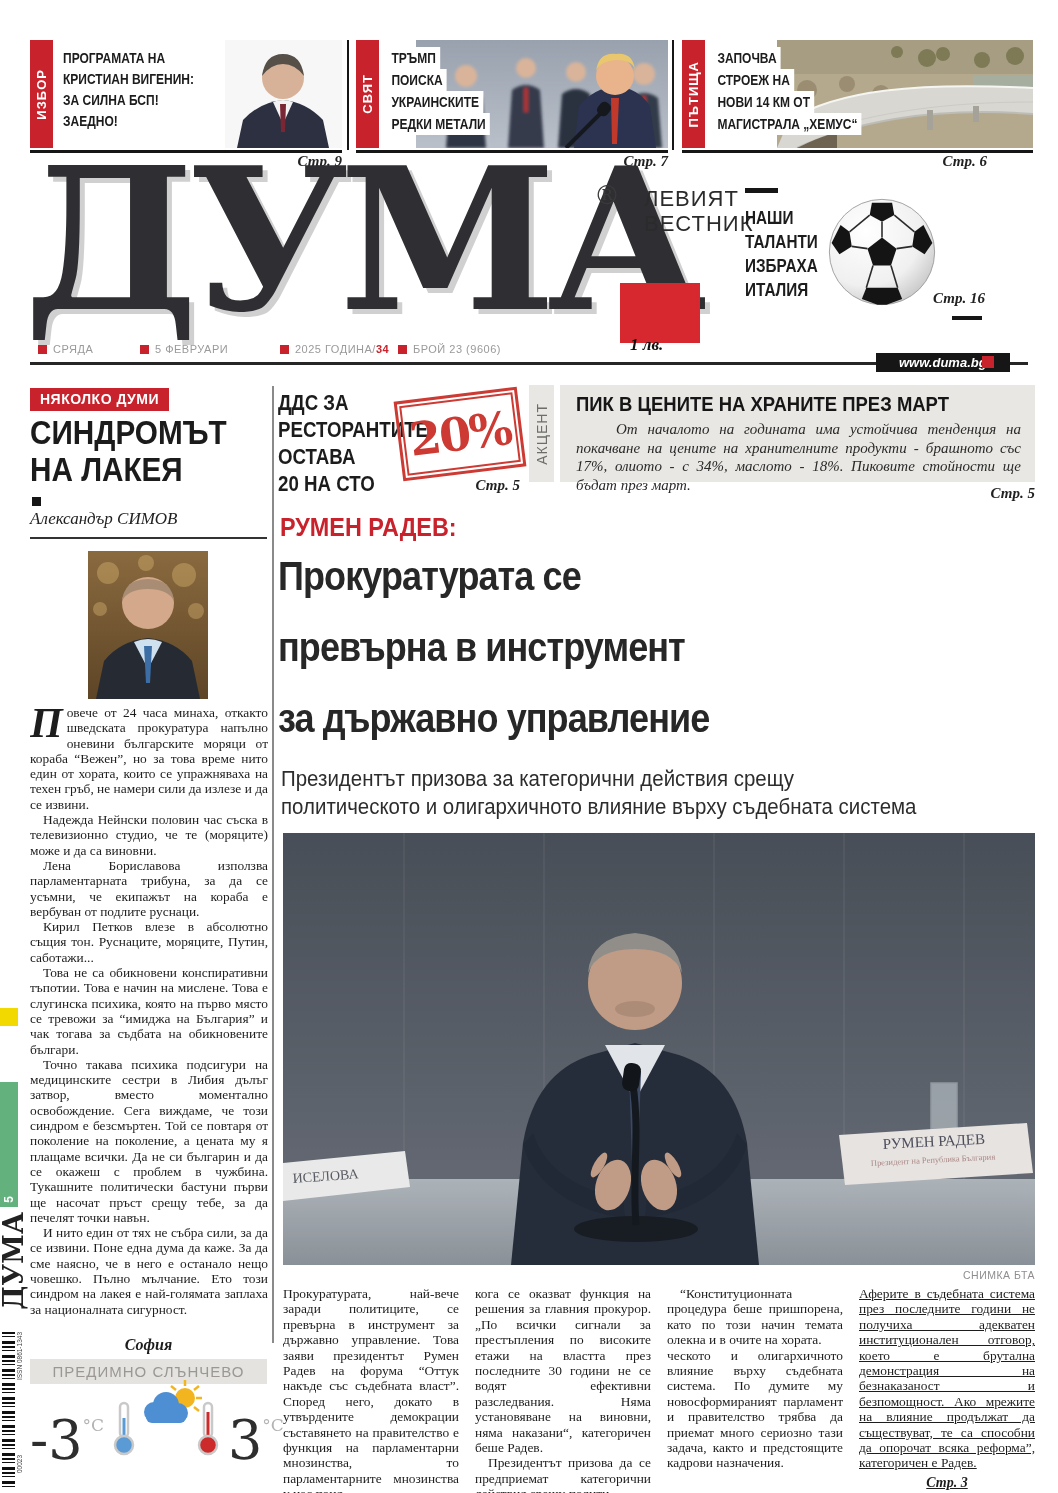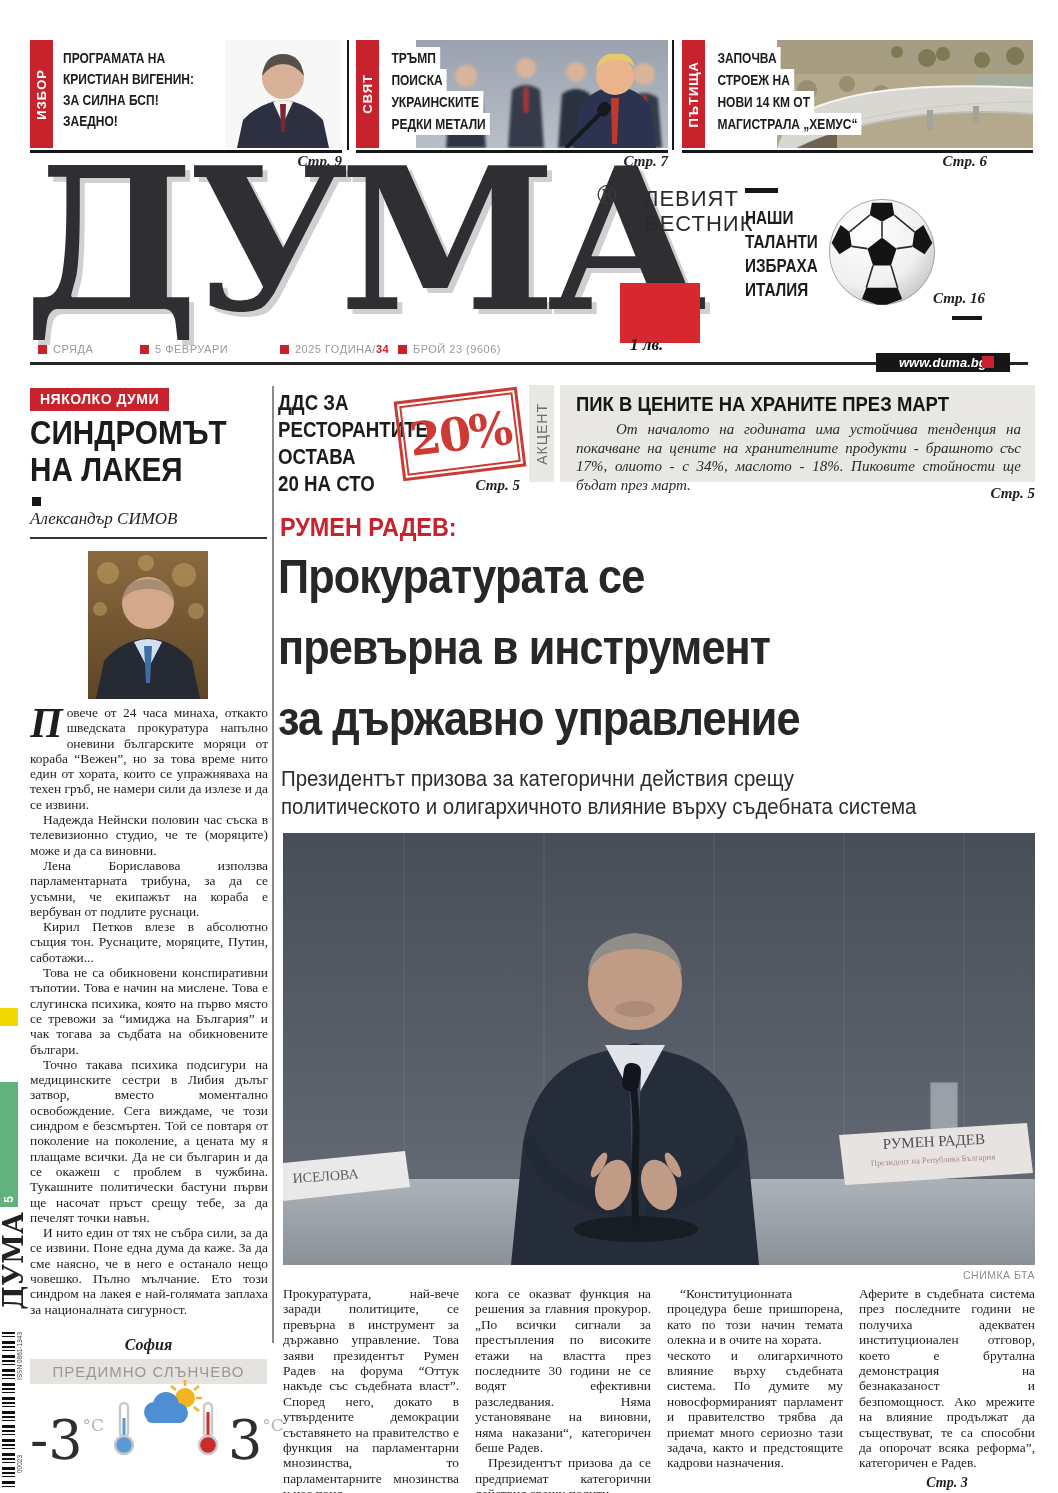--- a/index.html
+++ b/index.html
@@ -75,21 +75,21 @@
   
   .aclabel{position:absolute;left:529px;top:385px;width:25px;height:97px;background:#e8e7e3;
          display:flex;align-items:center;justify-content:center;color:#6e6e68;font-size:14px;letter-spacing:1px;}
   .acbox{position:absolute;left:560px;top:385px;width:475px;height:97px;background:#e8e7e3;
          box-sizing:border-box;padding:7px 14px 0 16px;}
   .actitle{font-size:21px;color:#161616;margin-bottom:4px;}
   .acbody{font-family:"Liberation Serif",serif;font-style:italic;font-size:15px;line-height:18.5px;
          color:#2a2a2a;text-align:justify;text-indent:40px;}
   
   .kicker{position:absolute;left:280px;top:512px;font-size:26px;color:#c8232c;}
-  .mhead{position:absolute;left:278px;top:541px;font-size:48px;line-height:71px;color:#272727;letter-spacing:-1px;}
+  .mhead{position:absolute;left:278px;top:541px;font-size:40px;line-height:71px;color:#272727;letter-spacing:-1px;}
   .subhead{position:absolute;left:281px;top:765px;font-size:22px;line-height:28px;color:#2d2d2d;}
   .subhead .cl{font-weight:normal;}
   .photo{position:absolute;left:283px;top:833px;width:752px;height:432px;}
   .credit{position:absolute;left:835px;top:1269px;width:200px;text-align:right;font-size:10.5px;
          color:#8e8e8e;letter-spacing:.5px;}
   .ncol{position:absolute;top:1286px;width:176px;font-family:"Liberation Serif",serif;
          font-size:13.4px;line-height:15.4px;text-align:justify;color:#1d1d1d;}
   .p3{text-align:center;font-family:"Liberation Serif",serif;font-style:italic;font-weight:bold;
          font-size:14px;margin-top:4px;}
 </style>
@@ -451,18 +451,18 @@
     <p class="bp ni">Прокуратурата, най-вече заради политиците, се превърна в инструмент за държавно управление. Това заяви президентът Румен Радев на форума “Оттук накъде със съдебната власт”. Според него, докато в утвърдените демокрации съставянето на правителство е функция на парламентарни мнозинства, то парламентарните мнозинства у нас поня-</p>
   </div>
   <div class="ncol" style="left:475px;">
     <p class="bp ni">кога се оказват функция на решения за главния прокурор. „По всички сигнали за престъпления по високите етажи на властта през последните 30 години не се водят ефективни разследвания. Няма установяване на виновни, няма наказани“, категоричен беше Радев.</p>
     <p class="bp">Президентът призова да се предприемат категорични действия срещу полити-</p>
   </div>
   <div class="ncol" style="left:667px;">
     <p class="bp">“Конституционната процедура беше пришпорена, като по този начин темата олекна и в очите на хората.</p>
     <p class="bp ni">ческото и олигархичното влияние върху съдебната система. По думите му новосформираният парламент и правителство трябва да приемат много сериозно тази задача, както и предстоящите кадрови назначения.</p>
   </div>
-  <div class="ncol" style="left:859px;">
+  <div class="ncol" style="left:859px;text-decoration:underline;">
     <p class="bp ni">Аферите в съдебната система през последните години не получиха адекватен институционален отговор, което е брутална демонстрация на безнаказаност и безпомощност. Ако мрежите на влияние продължат да съществуват, те са способни да опорочат всяка реформа”, категоричен е Радев.</p>
     <div class="p3">Стр. 3</div>
   </div>
 
 </div>
 
 </body></html>

